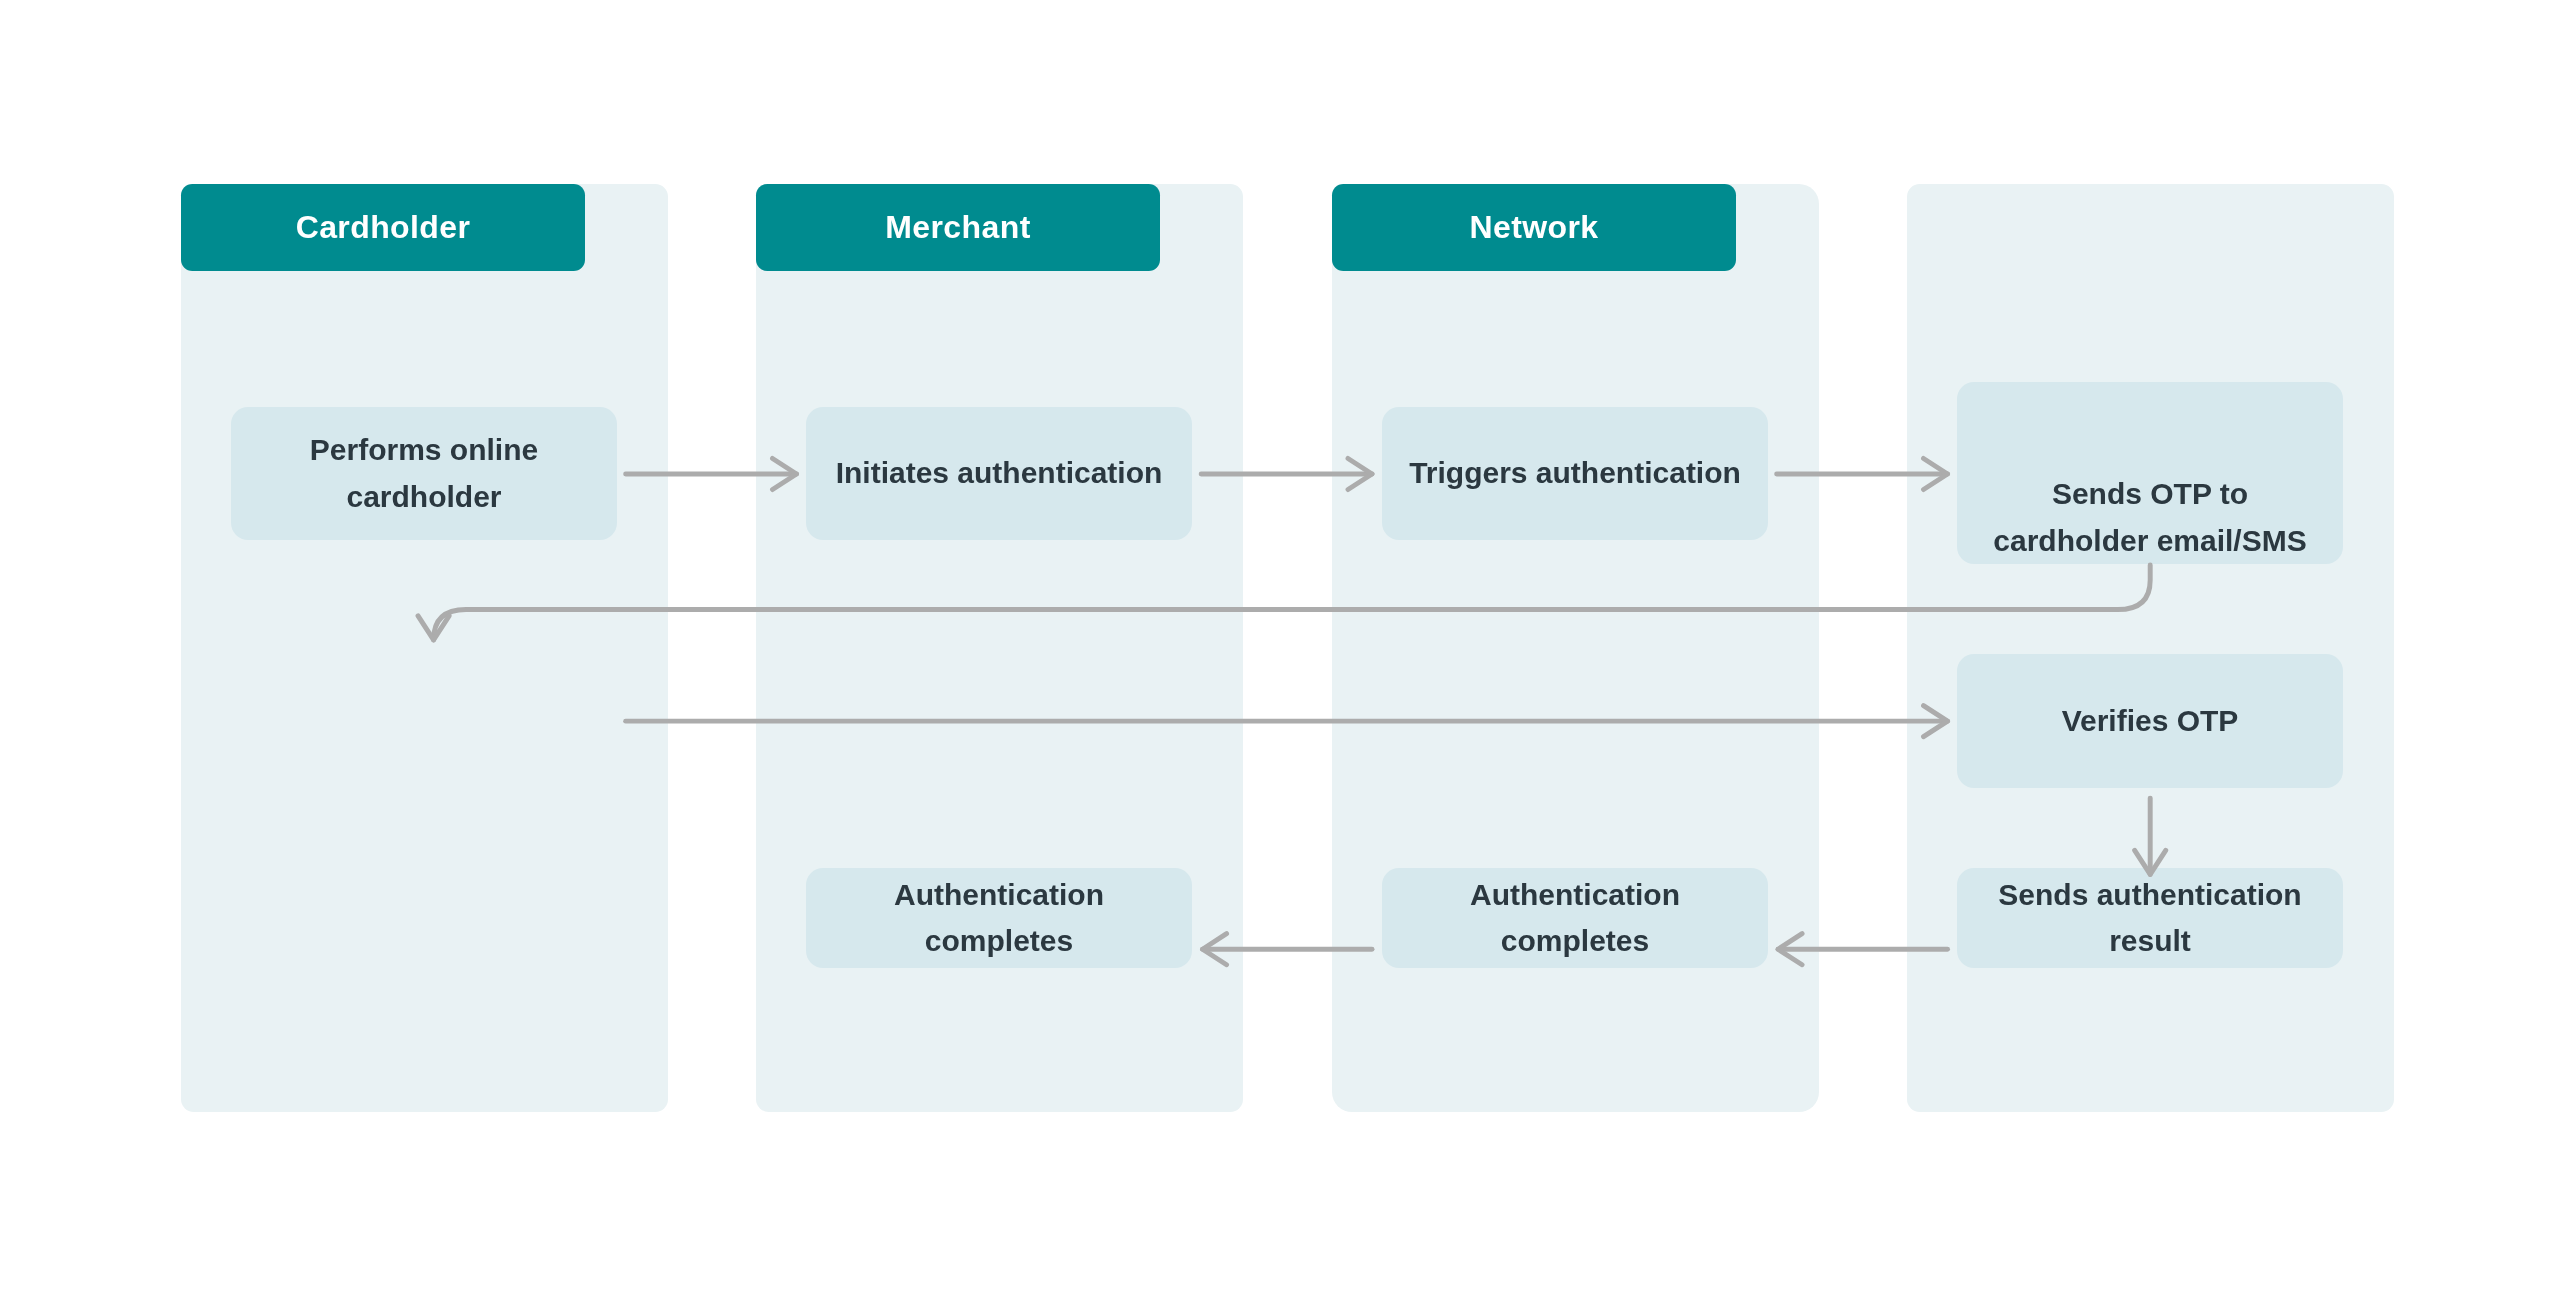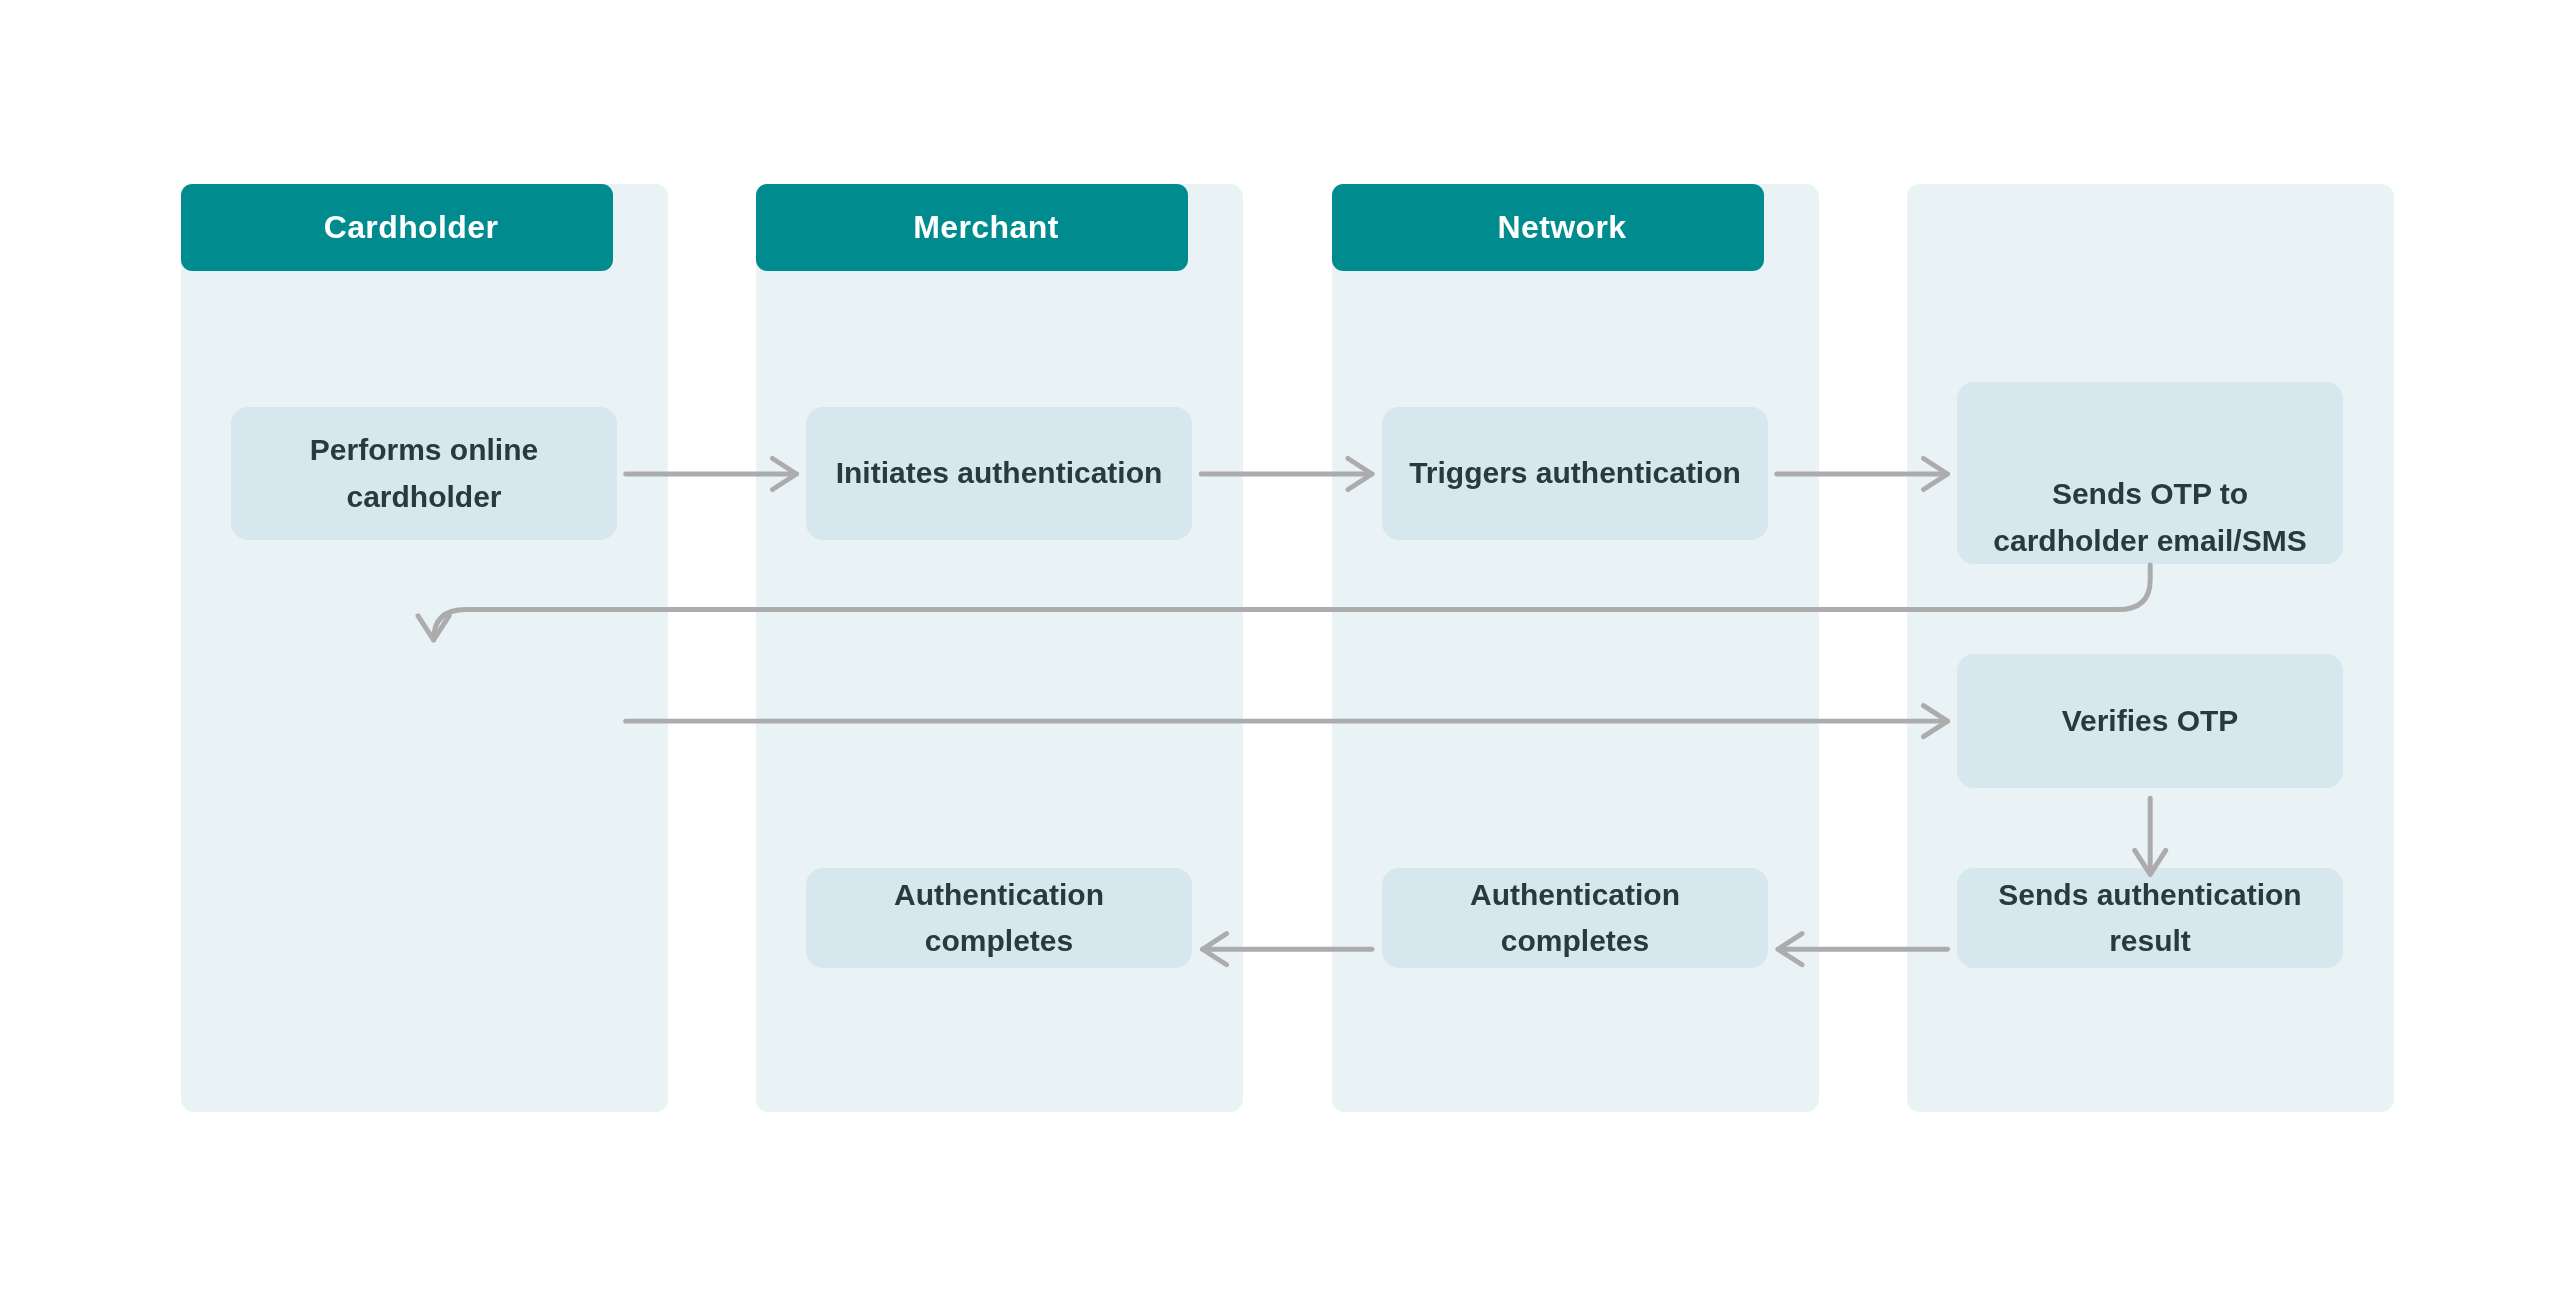--- a/index.html
+++ b/index.html
@@ -20,38 +20,37 @@
   .lane {
     position: absolute;
     top: 184px;
     width: 487px;
     height: 928px;
     background: #E9F2F4;
     border-radius: 12.7px;
   }
   .lane-1 { left: 181px; }
   .lane-2 { left: 756px; }
-  .lane-3 { left: 1332px; }
+  .lane-3 { left: 1332px; border-radius: 20px; }
   .lane-4 { left: 1907px; }
   .lane-header {
     position: absolute;
     top: 0;
     left: 0;
     width: 404px;
     height: 87px;
     background: #008B8F;
     border-radius: 11.3px;
     display: flex;
     align-items: center;
     justify-content: center;
     color: #ffffff;
     font-size: 32px;
     font-weight: 700;
     letter-spacing: 0.4px;
-    padding-left: 28px;
   }
   .box {
     position: absolute;
     left: 50px;
     width: 386px;
     background: #D6E8ED;
     border-radius: 17px;
     display: flex;
     align-items: center;
     justify-content: center;

